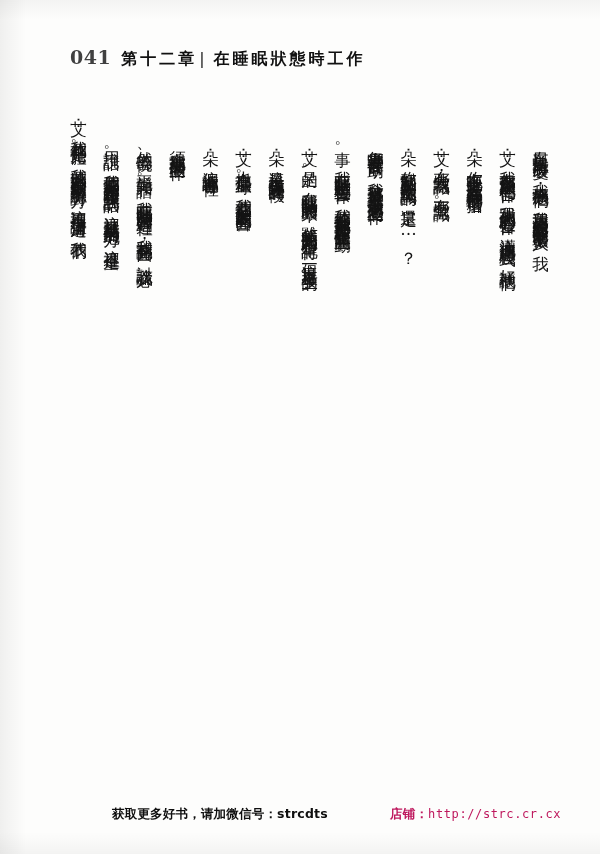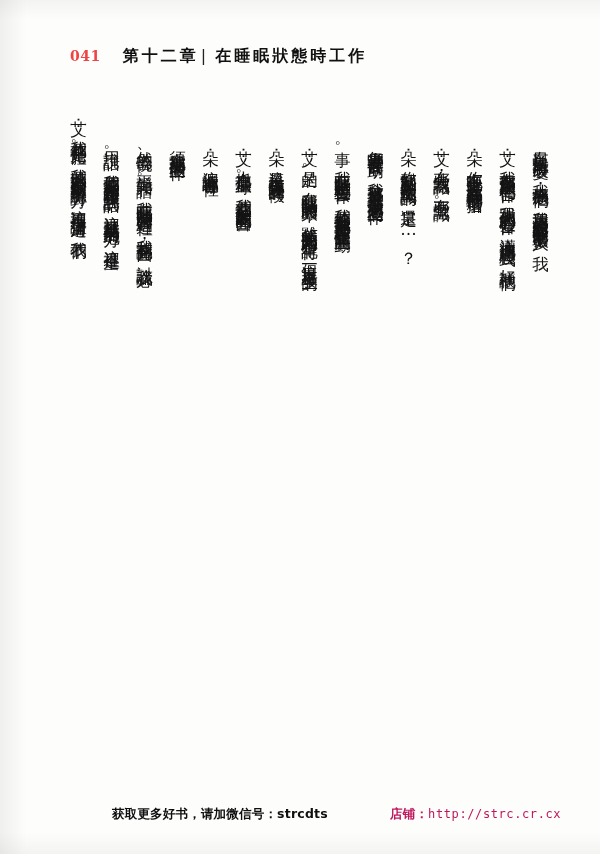--- a/index.html
+++ b/index.html
@@ -45,27 +45,27 @@
   .header {
     position: absolute;
     left: 70px;
     top: 46px;
     display: flex;
     align-items: baseline;
     white-space: nowrap;
   }
   .folio {
     font-family: "DejaVu Serif", "Liberation Serif", serif;
-    font-size: 14px;
+    font-size: 19px;
     letter-spacing: 0.5px;
-    color: #ef4444;
+    color: #404040;
     font-weight: 600;
   }
   .chapter-title {
-    margin-left: 22px;
+    margin-left: 10px;
     font-family: "DejaVu Sans", "Liberation Sans", sans-serif;
     font-size: 16px;
     font-weight: 700;
     letter-spacing: 3px;
     color: #111111;
   }
   .chapter-sep {
     margin: 0 6px 0 2px;
     font-weight: 400;
     color: #222;

